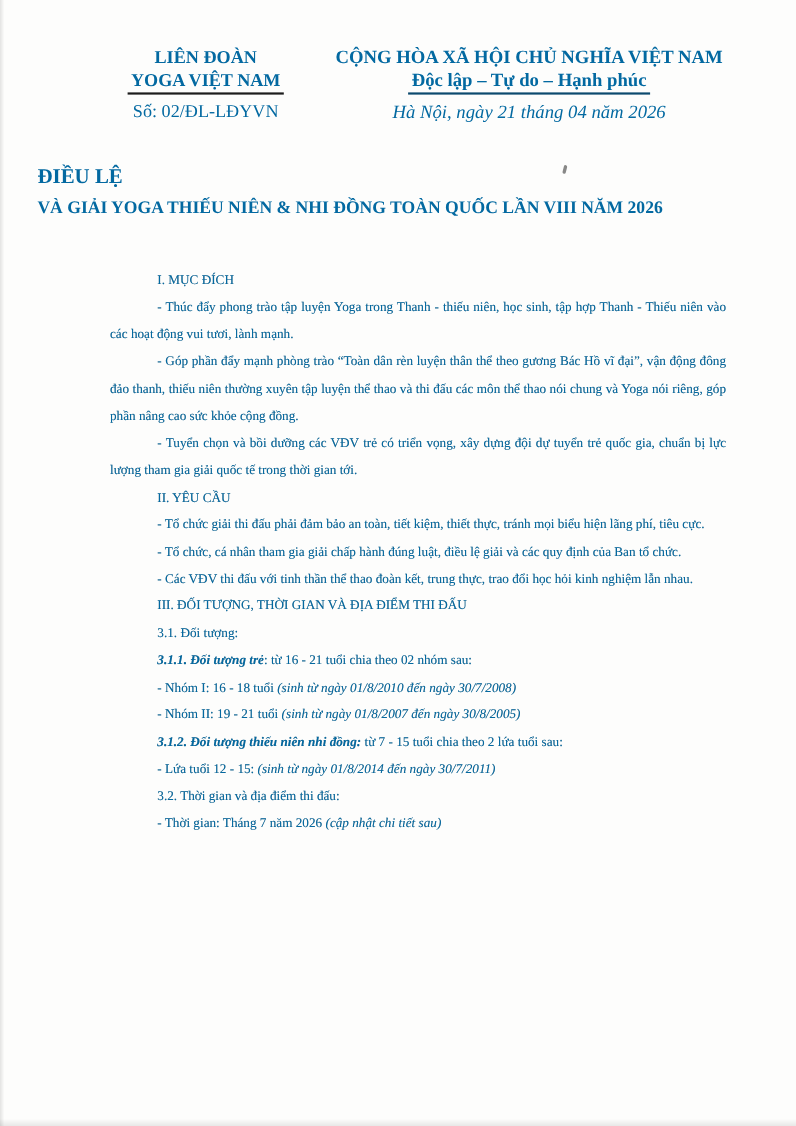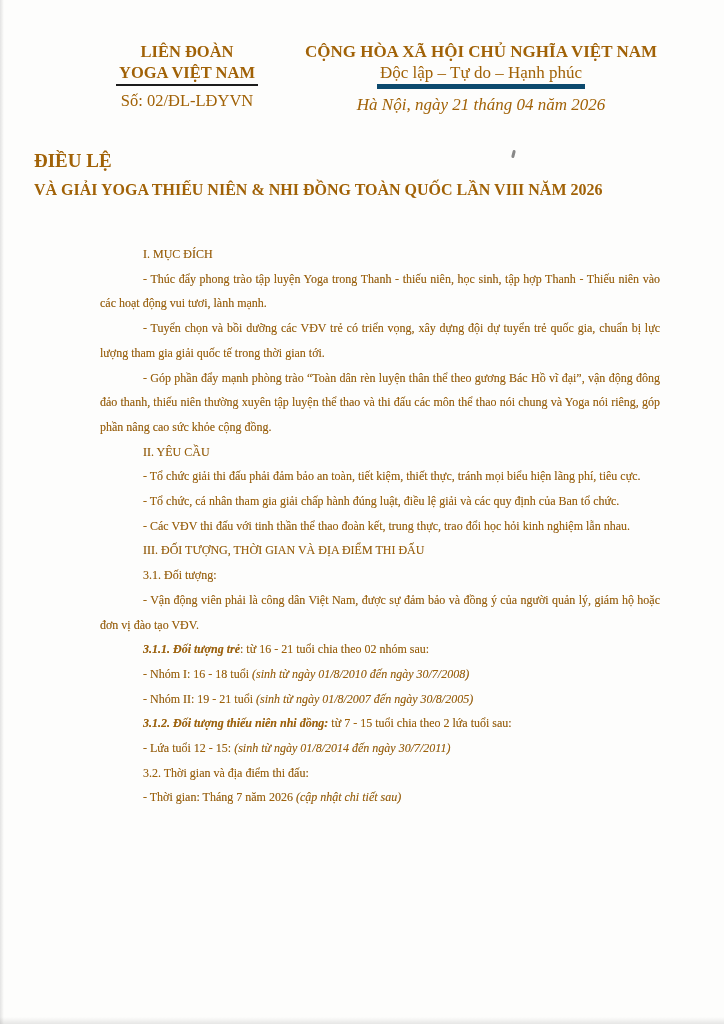--- a/index.html
+++ b/index.html
@@ -3,21 +3,21 @@
 <meta charset="utf-8">
 <style>
   html, body { margin: 0; padding: 0; }
   body { background: #e9e9e9; }
   .page {
     position: relative;
     width: 724px; height: 1024px;
     background: #fdfdfc;
     overflow: hidden;
     font-family: "Liberation Serif", "DejaVu Serif", serif;
-    color: #a16207;
+    color: #0369a1;
   }
   .edge-left {
     position: absolute; left: 0; top: 0; bottom: 0; width: 4px;
     background: linear-gradient(to right, rgba(0,0,0,0.10), rgba(0,0,0,0));
   }
   .edge-bottom {
     position: absolute; left: 0; right: 0; bottom: 0; height: 7px;
     background: linear-gradient(to top, rgba(0,0,0,0.09), rgba(0,0,0,0));
   }
   .speck {
@@ -36,22 +36,22 @@
     display: inline-block; border-bottom: 2px solid #1c1c1c; padding: 0 3px 1px;
   }
   .doc-number { font-size: 16.5px; margin-top: 4px; }
 
   .national-block {
     position: absolute; top: 41px; left: 281px; width: 400px;
     text-align: center; line-height: 21px;
   }
   .national-line1 { font-weight: bold; font-size: 17px; }
   .national-line2 {
-    font-weight: normal; font-size: 17px;
-    display: inline-block; border-bottom: 5px solid #0c4a6e; padding: 0 3px 1px; text-align: right;
+    font-weight: bold; font-size: 17px;
+    display: inline-block; border-bottom: 2px solid #0c4a6e; padding: 0 3px 1px; text-align: right;
   }
   .place-date { font-style: italic; font-size: 17px; margin-top: 5px; }
 
   
   .title-block { position: absolute; top: 149px; left: 34px; width: 656px; text-align: left; }
   .title-main { font-weight: bold; font-size: 19px; line-height: 24px; }
   .title-sub { font-weight: bold; font-size: 16px; line-height: 22px; margin-top: 6px; }
 
   
   .document-body {
@@ -86,29 +86,28 @@
   <div class="title-block">
     <div class="title-main">ĐIỀU LỆ</div>
     <div class="title-sub">
       <div>VÀ GIẢI YOGA THIẾU NIÊN &amp; NHI ĐỒNG TOÀN QUỐC LẦN VIII NĂM 2026</div>
     </div>
   </div>
 
   <div class="document-body">
       <p class="heading"><span class="seg-regular">I. MỤC ĐÍCH</span></p>
       <p class="para"><span class="seg-regular">- Thúc đẩy phong trào tập luyện Yoga trong Thanh - thiếu niên, học sinh, tập hợp Thanh - Thiếu niên vào các hoạt động vui tươi, lành mạnh.</span></p>
+      <p class="para"><span class="seg-regular">- Góp phần đẩy mạnh phòng trào “Toàn dân rèn luyện thân thể theo gương Bác Hồ vĩ đại”, vận động đông đảo thanh, thiếu niên thường xuyên tập luyện thể thao và thi đấu các môn thể thao nói chung và Yoga nói riêng, góp phần nâng cao sức khỏe cộng đồng.</span></p>
       <p class="para"><span class="seg-regular">- Tuyển chọn và bồi dưỡng các VĐV trẻ có triển vọng, xây dựng đội dự tuyển trẻ quốc gia, chuẩn bị lực lượng tham gia giải quốc tế trong thời gian tới.</span></p>
-      <p class="para"><span class="seg-regular">- Góp phần đẩy mạnh phòng trào “Toàn dân rèn luyện thân thể theo gương Bác Hồ vĩ đại”, vận động đông đảo thanh, thiếu niên thường xuyên tập luyện thể thao và thi đấu các môn thể thao nói chung và Yoga nói riêng, góp phần nâng cao sức khỏe cộng đồng.</span></p>
       <p class="heading"><span class="seg-regular">II. YÊU CẦU</span></p>
       <p class="para"><span class="seg-regular">- Tổ chức giải thi đấu phải đảm bảo an toàn, tiết kiệm, thiết thực, tránh mọi biểu hiện lãng phí, tiêu cực.</span></p>
       <p class="para"><span class="seg-regular">- Tổ chức, cá nhân tham gia giải chấp hành đúng luật, điều lệ giải và các quy định của Ban tổ chức.</span></p>
       <p class="para"><span class="seg-regular">- Các VĐV thi đấu với tinh thần thể thao đoàn kết, trung thực, trao đổi học hỏi kinh nghiệm lẫn nhau.</span></p>
       <p class="heading"><span class="seg-regular">III. ĐỐI TƯỢNG, THỜI GIAN VÀ ĐỊA ĐIỂM THI ĐẤU</span></p>
       <p class="heading"><span class="seg-regular">3.1. Đối tượng:</span></p>
-      <p class="para"><span class="seg-regular">- Vận động viên phải là công dân Việt Nam, được sự đảm bảo và đồng ý của người quản lý, giám hộ hoặc đơn vị đào tạo VĐV.</span></p>
       <p class="para"><span class="seg-bolditalic">3.1.1. Đối tượng trẻ</span><span class="seg-regular">: từ 16 - 21 tuổi chia theo 02 nhóm sau:</span></p>
       <p class="para"><span class="seg-regular">- Nhóm I: 16 - 18 tuổi </span><span class="seg-italic">(sinh từ ngày 01/8/2010 đến ngày 30/7/2008)</span></p>
       <p class="para"><span class="seg-regular">- Nhóm II: 19 - 21 tuổi </span><span class="seg-italic">(sinh từ ngày 01/8/2007 đến ngày 30/8/2005)</span></p>
       <p class="para"><span class="seg-bolditalic">3.1.2. Đối tượng thiếu niên nhi đồng:</span><span class="seg-regular"> từ 7 - 15 tuổi chia theo 2 lứa tuổi sau:</span></p>
       <p class="para"><span class="seg-regular">- Lứa tuổi 12 - 15: </span><span class="seg-italic">(sinh từ ngày 01/8/2014 đến ngày 30/7/2011)</span></p>
       <p class="heading"><span class="seg-regular">3.2. Thời gian và địa điểm thi đấu:</span></p>
       <p class="para"><span class="seg-regular">- Thời gian: Tháng 7 năm 2026 </span><span class="seg-italic">(cập nhật chi tiết sau)</span></p>
     </div>
 
   <div class="speck"></div>

